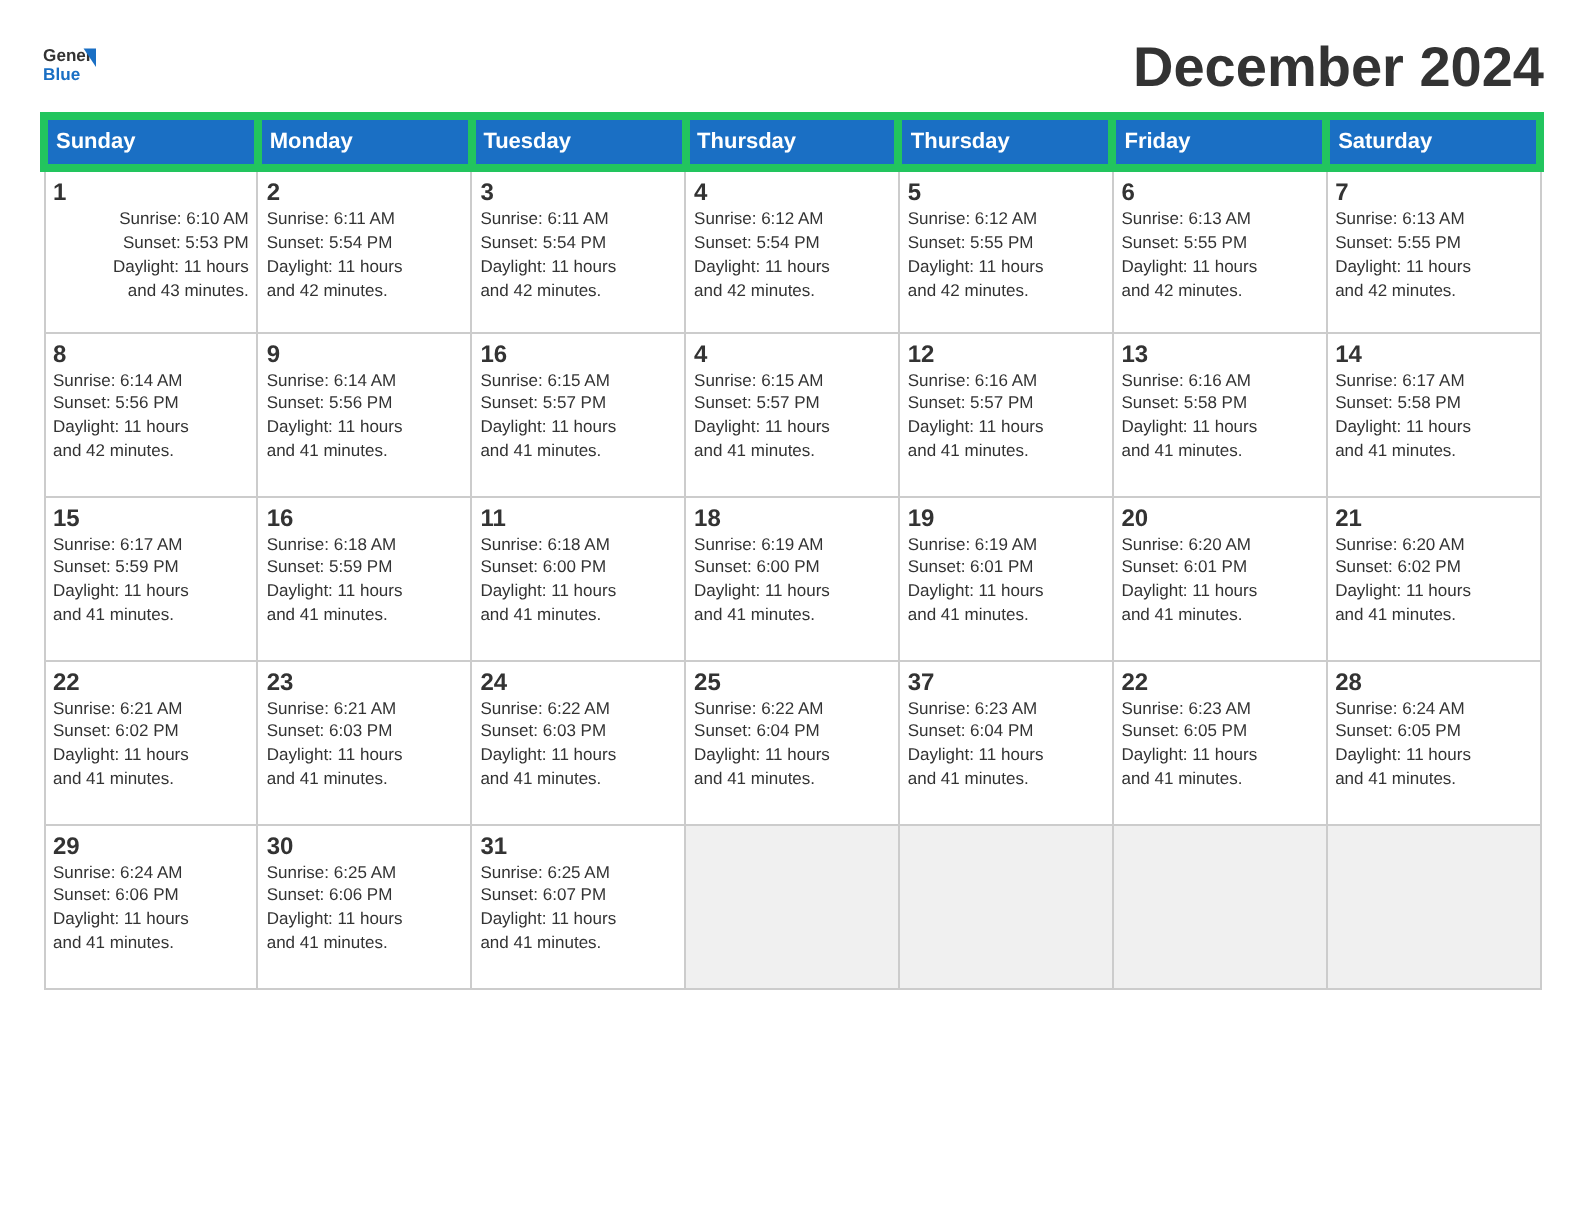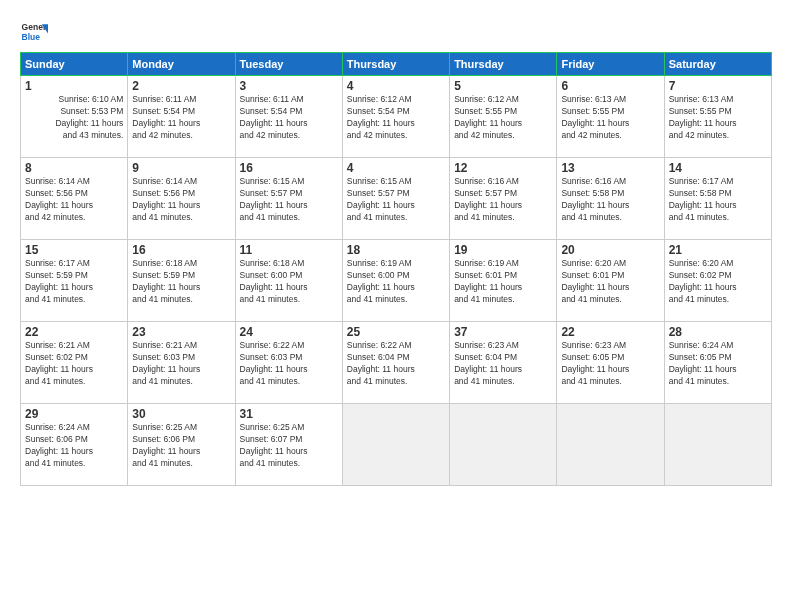--- a/index.html
+++ b/index.html
@@ -48,21 +48,21 @@
       border-collapse: collapse;
       table-layout: fixed;
     }
     .calendar th {
       background: #1a6fc4;
       color: #fff;
       font-size: 11px;
       font-weight: bold;
       padding: 5px 4px;
       text-align: left;
-      border: 1px solid #22c55e;
+      border: 4px solid #22c55e;
     }
     .calendar td {
       border: 1px solid #ccc;
       vertical-align: top;
       padding: 3px 4px;
       font-size: 9px;
       color: #333;
       background: #fff;
       height: 82px;
     }
@@ -87,20 +87,21 @@
 <div class="page">
   <div class="header">
     <div class="logo">
       <svg class="logo-icon" viewBox="0 0 36 36">
         <text x="2" y="16" font-size="11" font-weight="bold" fill="#333" font-family="Arial">General</text>
         <text x="2" y="28" font-size="11" font-weight="bold" fill="#1a6fc4" font-family="Arial">Blue</text>
         <polygon points="28,8 36,8 36,20" fill="#1a6fc4"></polygon>
       </svg>
     </div>
     <div class="title-block">
+      <div class="month-title">December 2024</div>
     </div>
   </div>
 
   <table class="calendar">
     <thead>
       <tr>
         <th>Sunday</th>
         <th>Monday</th>
         <th>Tuesday</th>
         <th>Thursday</th>

